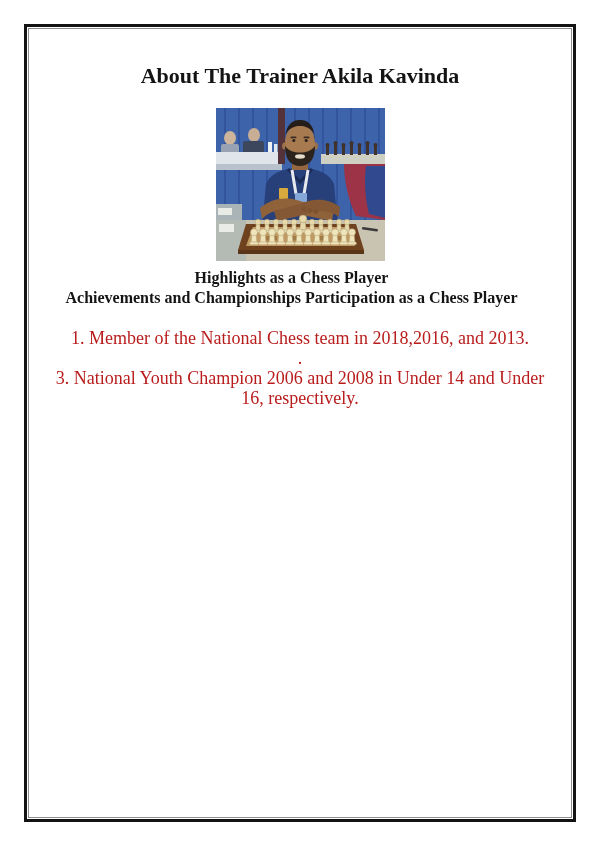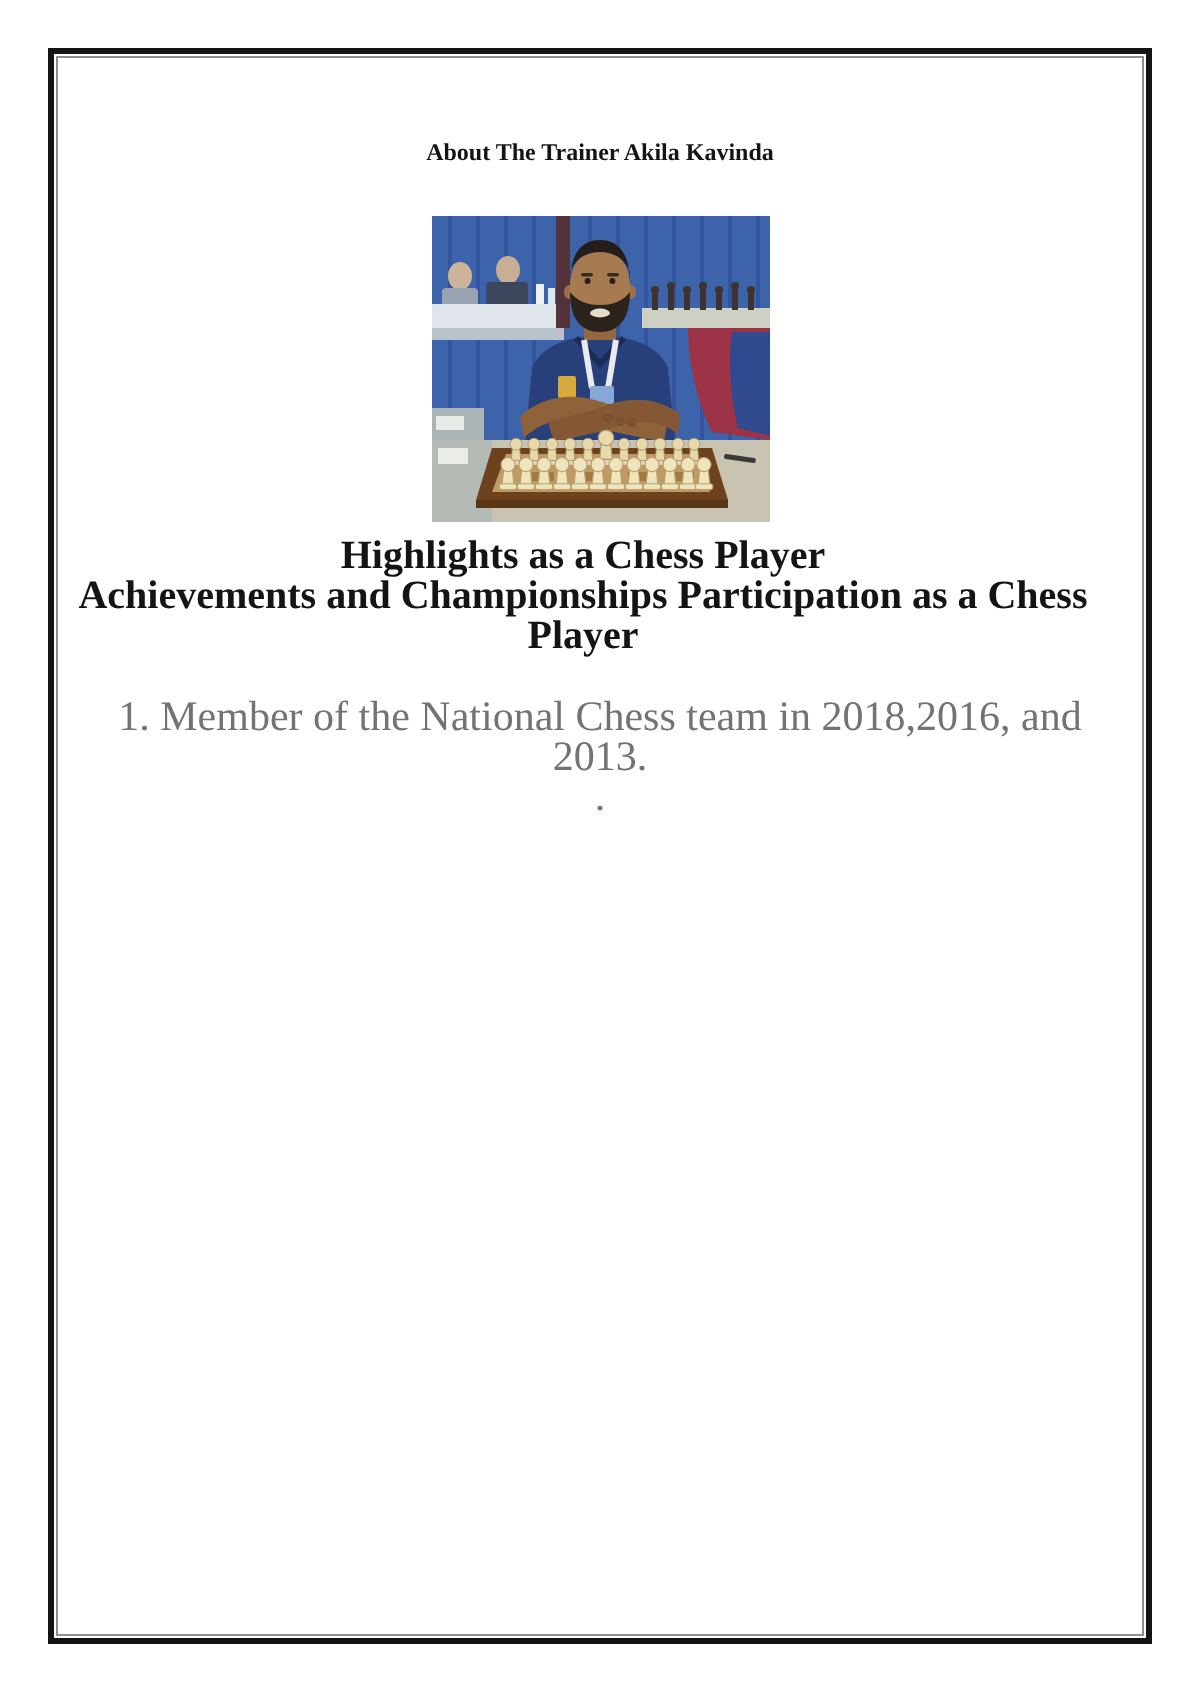--- a/index.html
+++ b/index.html
@@ -31,45 +31,45 @@
     border: 1px solid #8e8e8e;
     box-sizing: border-box;
   }
   .content {
     position: absolute;
     inset: 0;
     text-align: center;
   }
   h1.title {
     margin: 38px 0 0 0;
-    font-size: 12px;
+    font-size: 22px;
     font-weight: bold;
     line-height: 22px;
     color: #141414;
   }
   .photo-wrap {
     width: 169px;
     height: 153px;
     margin: 21px auto 0 auto;
     overflow: hidden;
   }
   h2.section-heading {
     margin: 7px 17px 0 0;
-    font-size: 20px;
+    font-size: 16px;
     font-weight: bold;
     line-height: 20px;
     color: #141414;
   }
   p.para {
     margin: 20px auto 0 auto;
     max-width: 530px;
-    font-size: 21px;
+    font-size: 18px;
     line-height: 20px;
     white-space: pre-line;
-    color: #737373;
+    color: #b91c1c;
   }
   p.para.tight {
     margin-top: 0;
   }
 </style>
 </head>
 <body>
 
 <div class="sheet">
   <div class="frame">
@@ -224,16 +224,18 @@
         </svg>
       </div>
 
       <h2 class="section-heading">
         <span>Highlights as a Chess Player</span><br>
         <span>Achievements and Championships Participation as a Chess Player</span>
       </h2>
 
       <p class="para">1. Member of the National Chess team in 2018,2016, and 2013.</p>
       <p class="para tight">.</p>
+      <p class="para tight">3. National Youth Champion 2006 and 2008 in Under 14 and Under
+16, respectively.</p>
 
     </div>
   </div>
 </div>
 
 </body></html>

